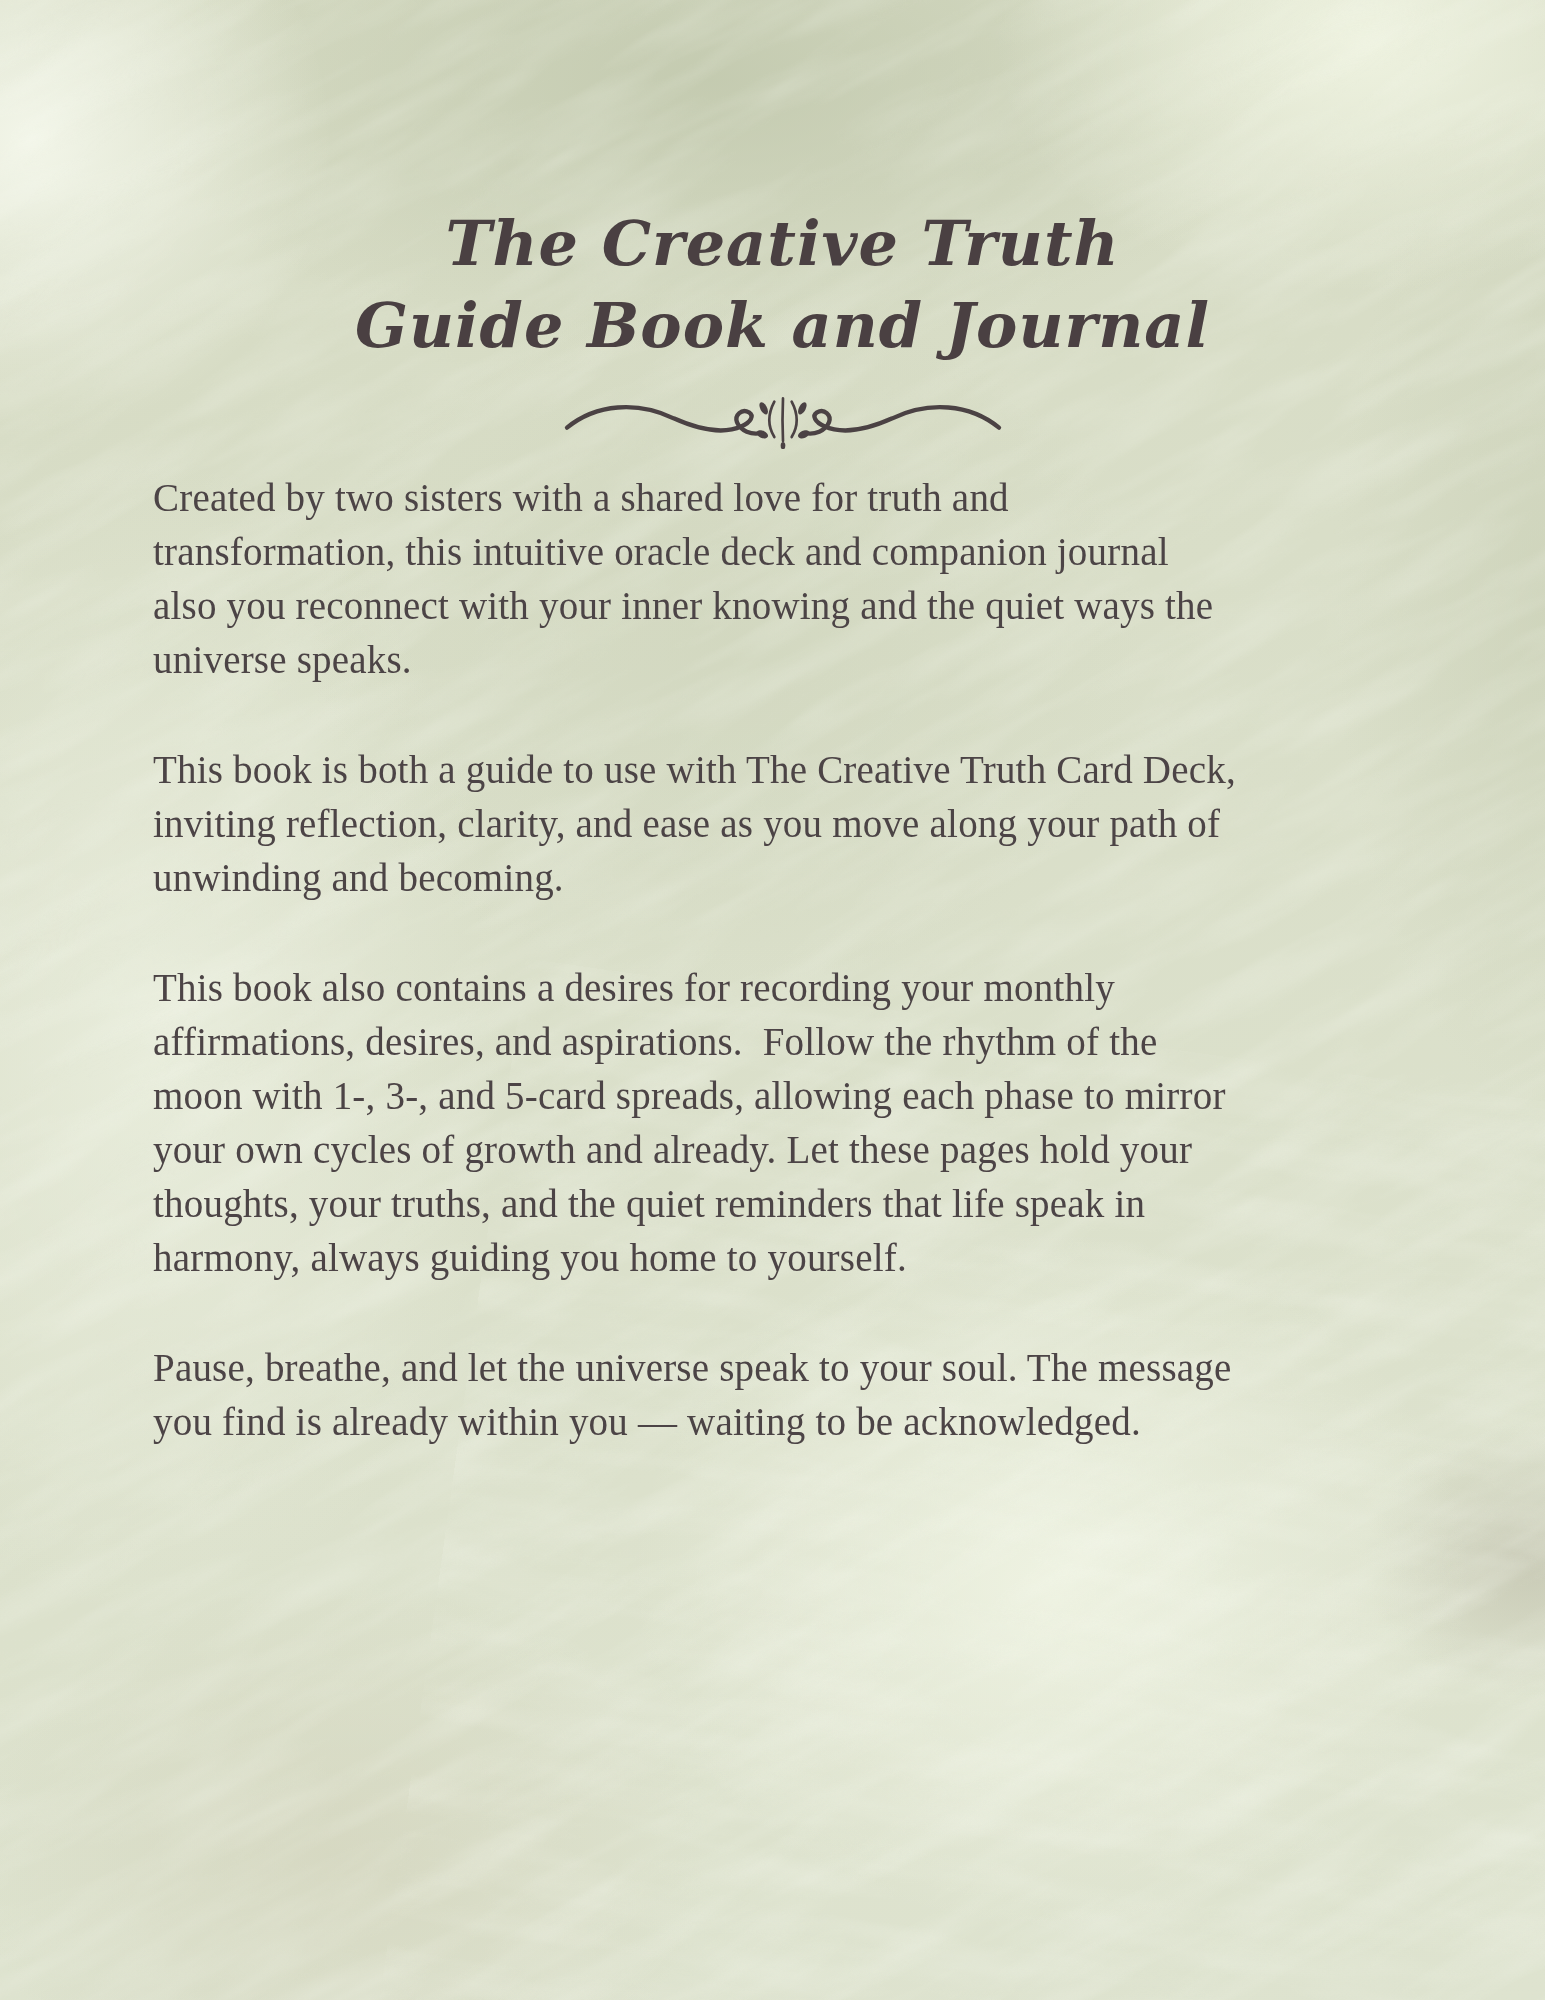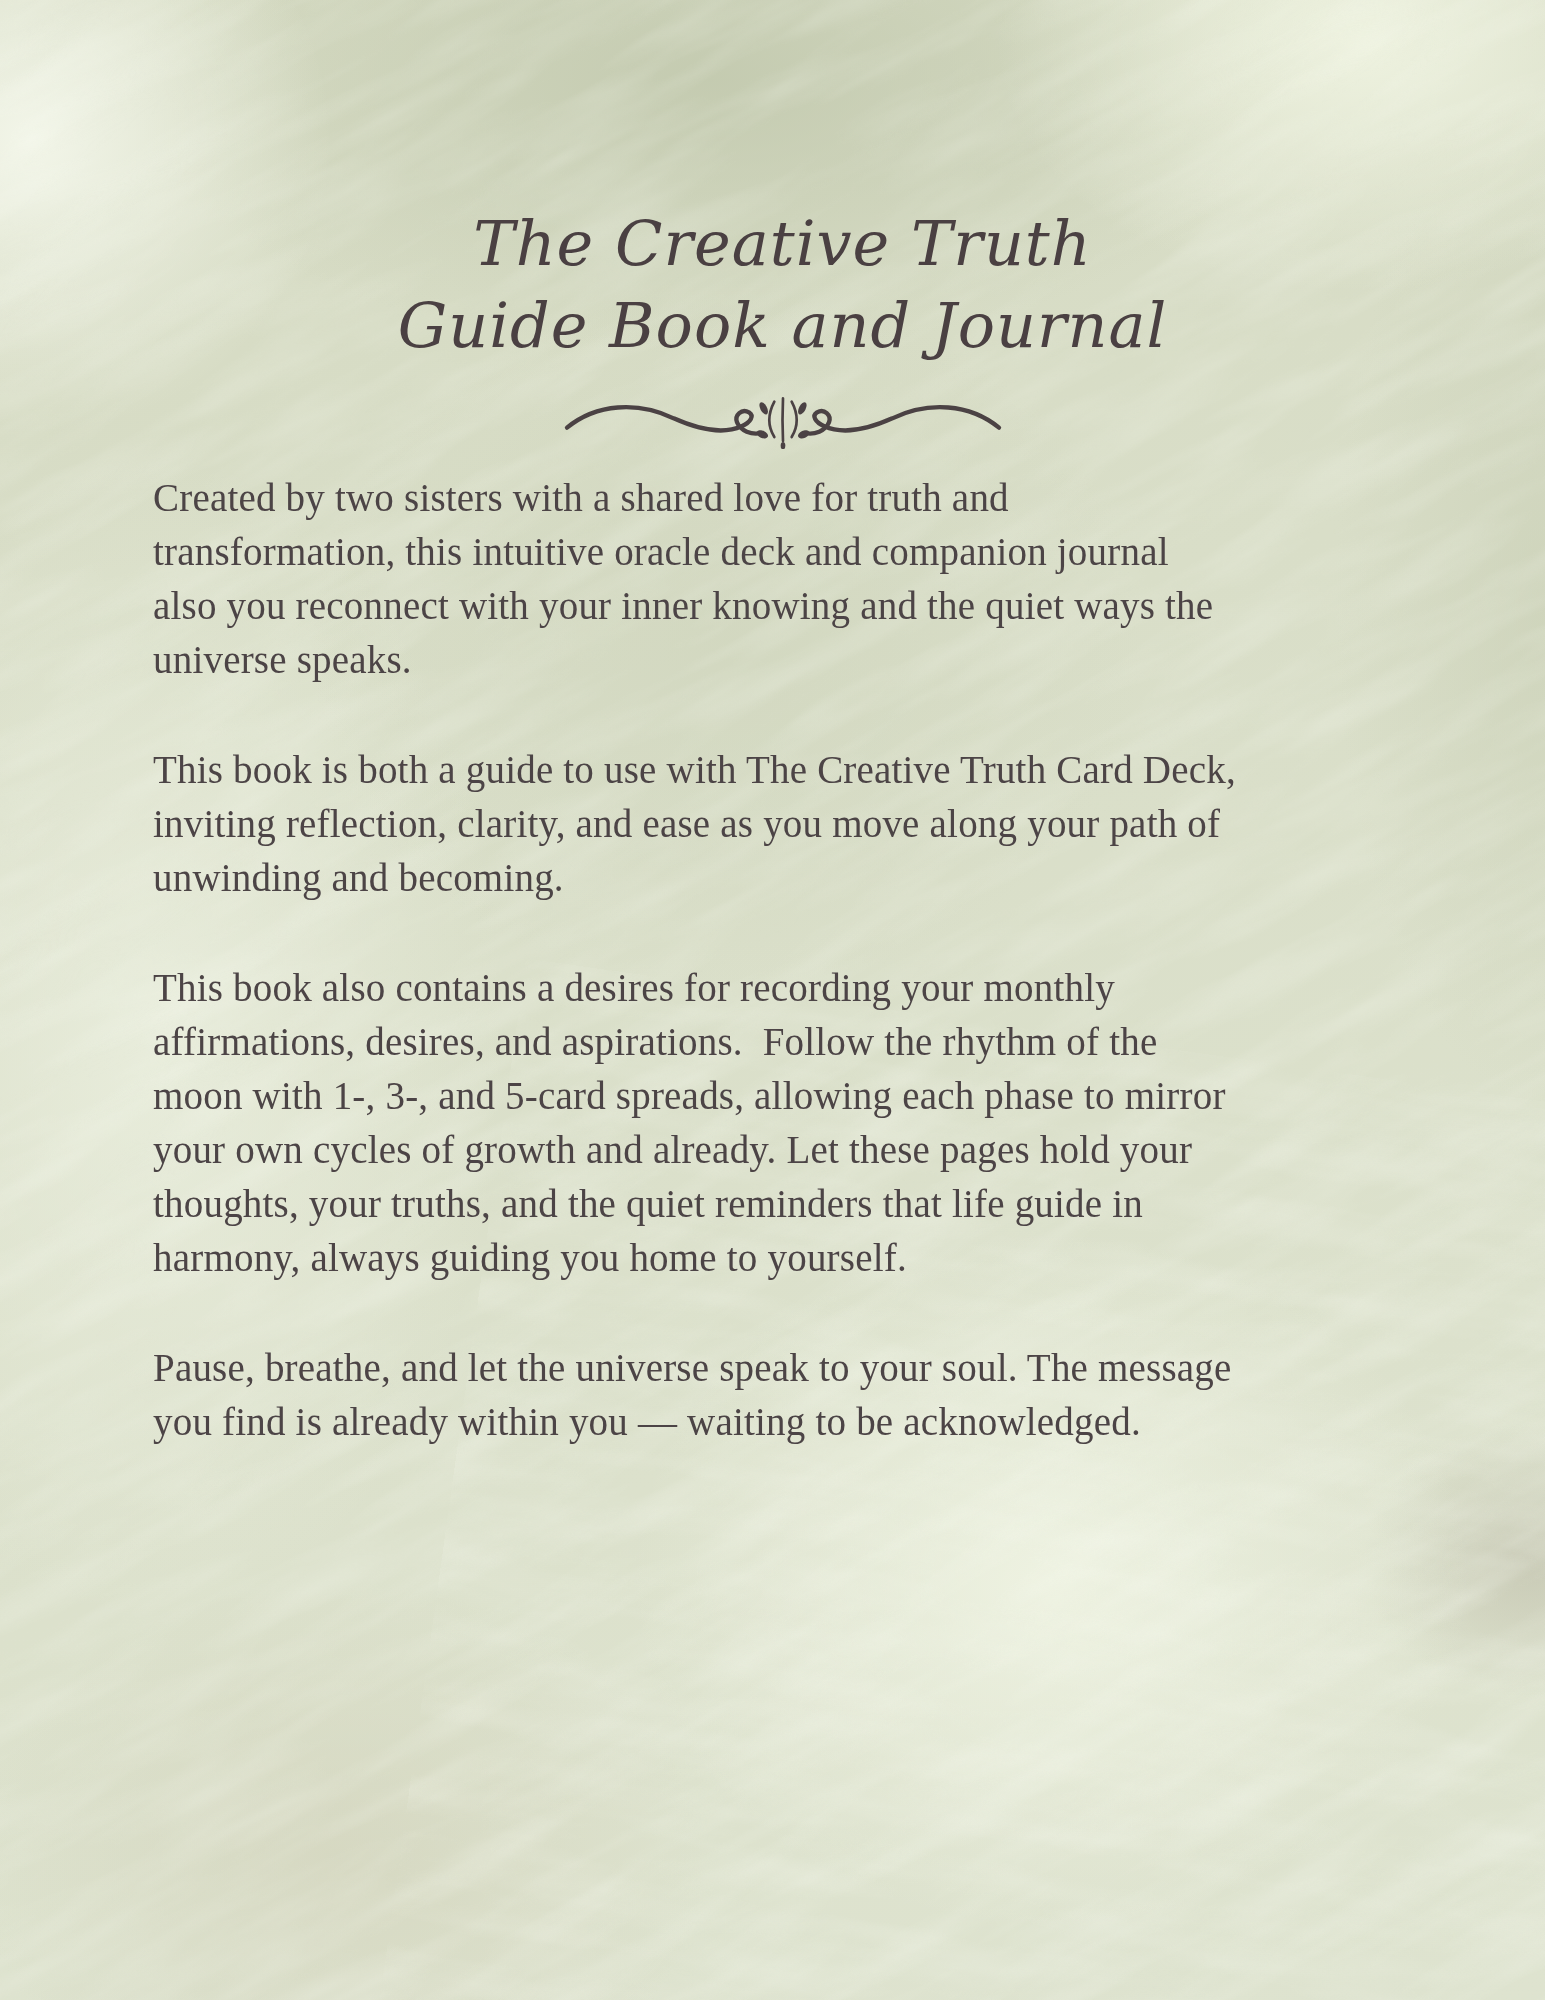--- a/index.html
+++ b/index.html
@@ -36,21 +36,21 @@
   }
   .header {
     padding-top: 203px;
     padding-left: 20px;
     text-align: center;
   }
   .title {
     margin: 0;
     font-family: "DejaVu Serif", serif;
     font-style: italic;
-    font-weight: normal;
+    font-weight: bold;
     font-size: 62px;
     line-height: 82px;
     letter-spacing: 1px;
     color: #4a4042;
   }
   .title-line { display: block; }
   .flourish {
     width: 648px;
     height: 56px;
     margin: 26px auto 0 auto;
@@ -141,21 +141,21 @@
         <span class="line">This book is both a guide to use with The Creative Truth Card Deck,</span>
         <span class="line">inviting reflection, clarity, and ease as you move along your path of</span>
         <span class="line">unwinding and becoming.</span>
       </p>
 
       <p class="para">
         <span class="line">This book also contains a desires for recording your monthly</span>
         <span class="line">affirmations, desires, and aspirations.&nbsp; Follow the rhythm of the</span>
         <span class="line">moon with 1-, 3-, and 5-card spreads, allowing each phase to mirror</span>
         <span class="line">your own cycles of growth and already. Let these pages hold your</span>
-        <span class="line">thoughts, your truths, and the quiet reminders that life guide in</span>
+        <span class="line">thoughts, your truths, and the quiet reminders that life speak in</span>
         <span class="line">harmony, always guiding you home to yourself.</span>
       </p>
 
       <p class="para">
         <span class="line">Pause, breathe, and let the universe speak to your soul. The message</span>
         <span class="line">you find is already within you — waiting to be acknowledged.</span>
       </p>
 
     </main>
   </div>

